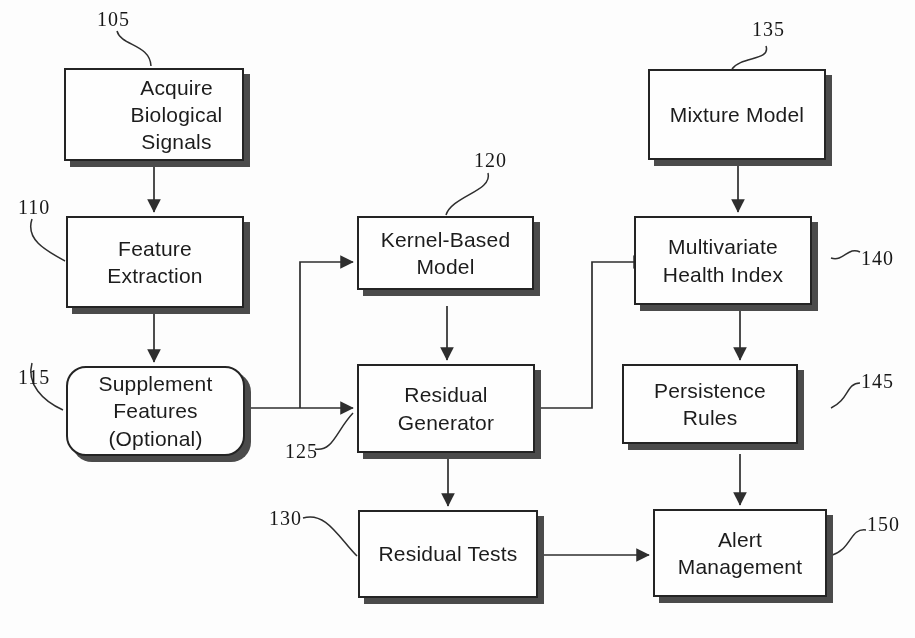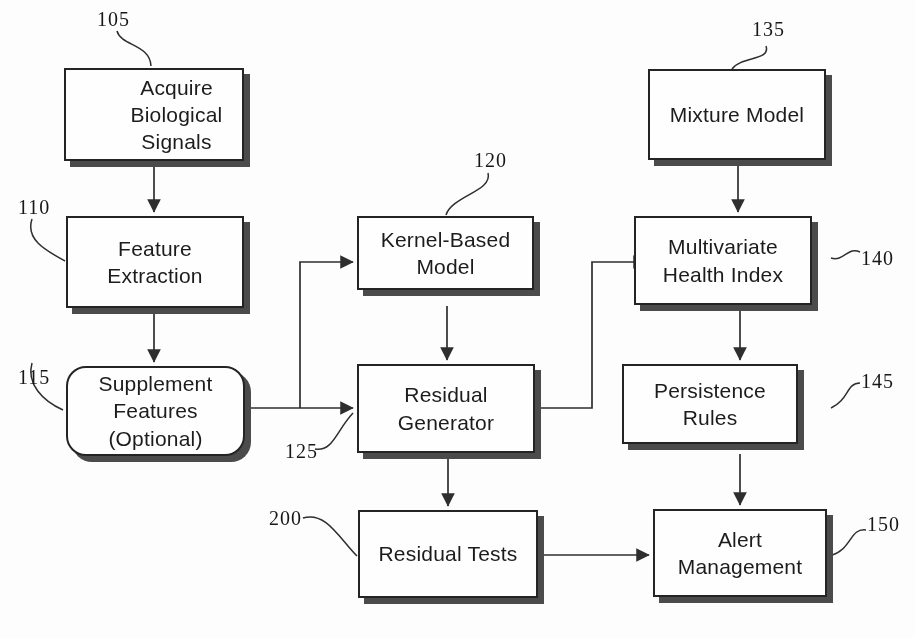--- a/index.html
+++ b/index.html
@@ -132,19 +132,19 @@
   <div class="node" style="left:653px; top:509px; width:174px; height:88px;">
     <span class="node-label">Alert
 Management</span>
   </div>
 
   <span class="ref" style="left:97px;  top:8px;">105</span>
   <span class="ref" style="left:18px;  top:196px;">110</span>
   <span class="ref" style="left:18px;  top:341px;margin-top:25px;">115</span>
   <span class="ref" style="left:474px; top:149px;">120</span>
   <span class="ref" style="left:285px; top:440px;">125</span>
-  <span class="ref" style="left:269px; top:507px;">200</span>
+  <span class="ref" style="left:269px; top:507px;">130</span>
   <span class="ref" style="left:752px; top:18px;">135</span>
   <span class="ref" style="left:861px; top:247px;">140</span>
   <span class="ref" style="left:861px; top:370px;">145</span>
   <span class="ref" style="left:867px; top:513px;">150</span>
 
 </div>
 
 </body></html>

